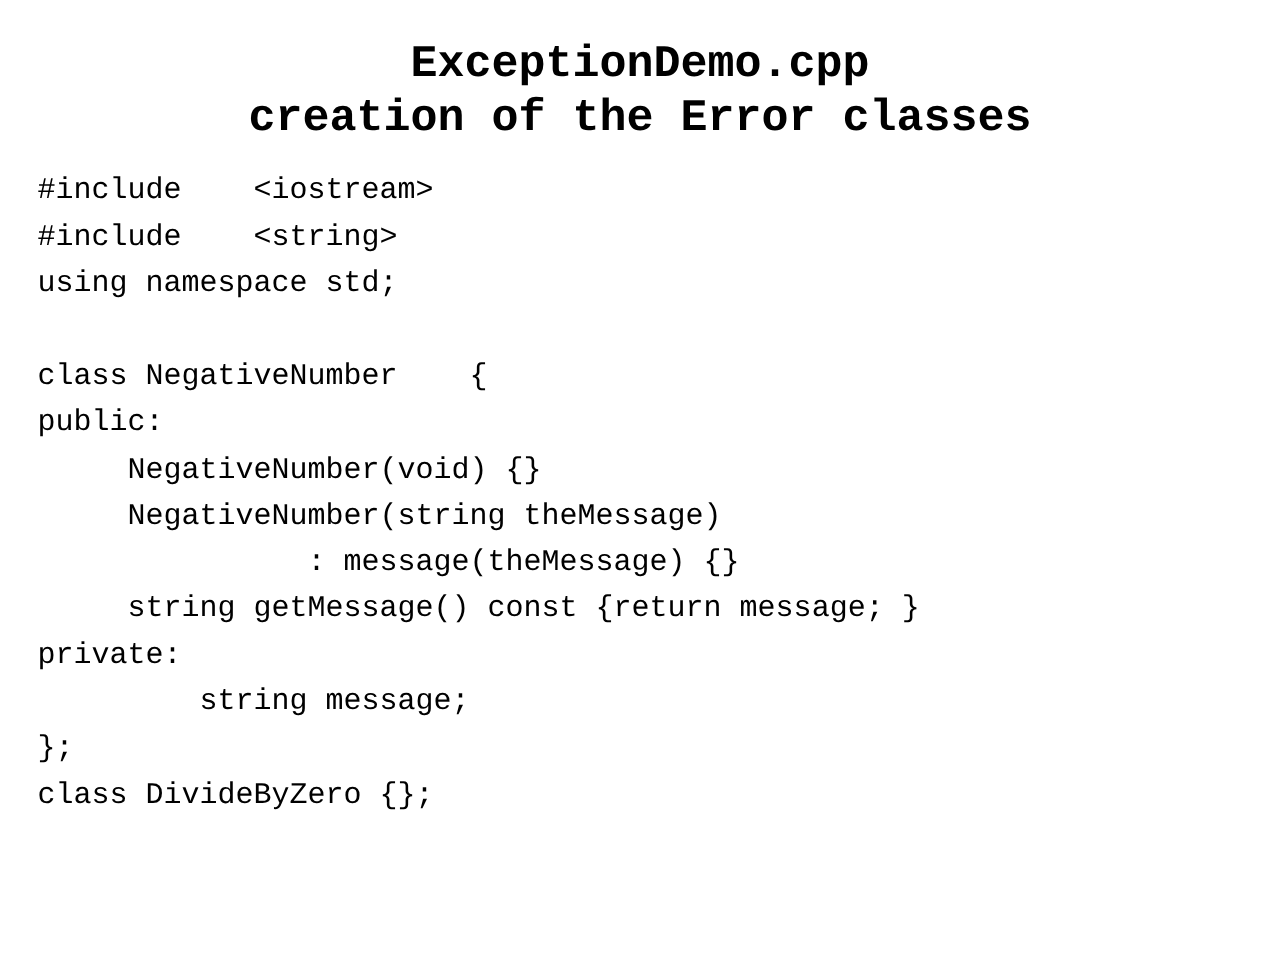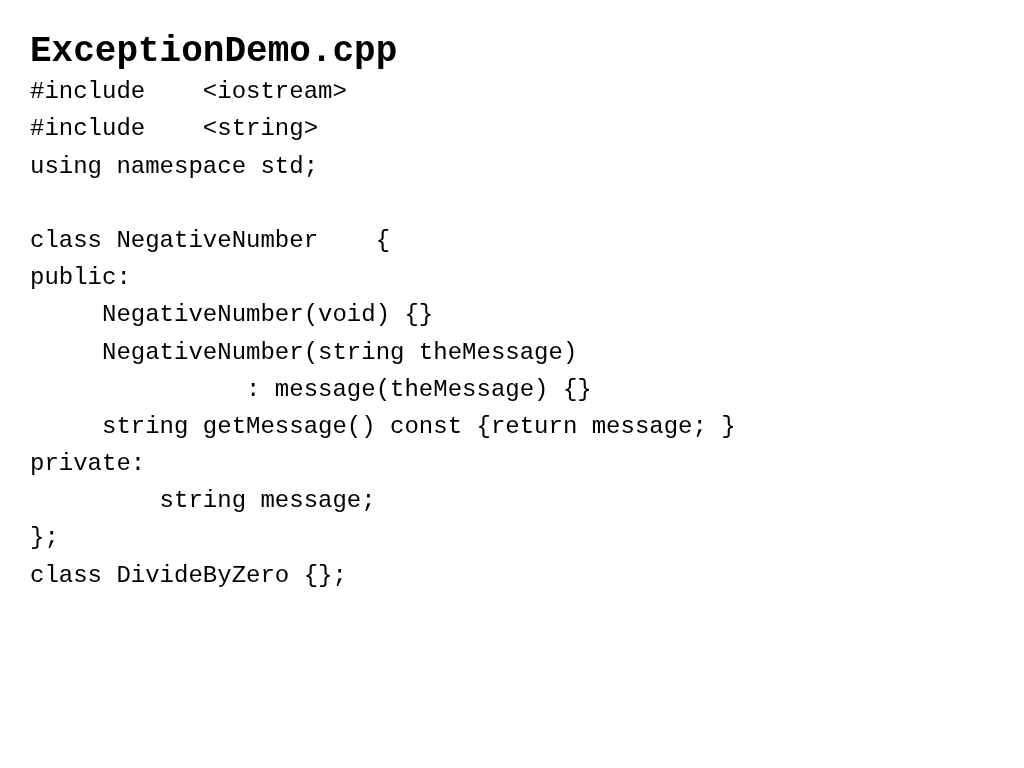--- a/index.html
+++ b/index.html
@@ -9,39 +9,41 @@
     }
     body {
       width: 1024px;
       height: 768px;
       background: #ffffff;
       font-family: "Courier New", Courier, monospace;
       color: #000000;
       padding: 30px 30px 30px 30px;
     }
     .title-block {
-      text-align: left;
+      text-align: center;
+      margin-bottom: 18px;
     }
     .title-line {
       font-size: 36px;
       font-weight: bold;
       line-height: 1.2;
     }
     .code-block {
       font-size: 24px;
       font-weight: normal;
       line-height: 1.55;
       white-space: pre;
     }
   </style>
 </head>
 <body>
 
 <div class="title-block">
   <div class="title-line">ExceptionDemo.cpp</div>
+  <div class="title-line">creation of the Error classes</div>
 </div>
 
 <div class="code-block"><span>#include    &lt;iostream&gt;</span>
 <span>#include    &lt;string&gt;</span>
 <span>using namespace std;</span>
 <span></span>
 <span>class NegativeNumber    {</span>
 <span>public:</span>
 <span>     NegativeNumber(void) {}</span>
 <span>     NegativeNumber(string theMessage)</span>

